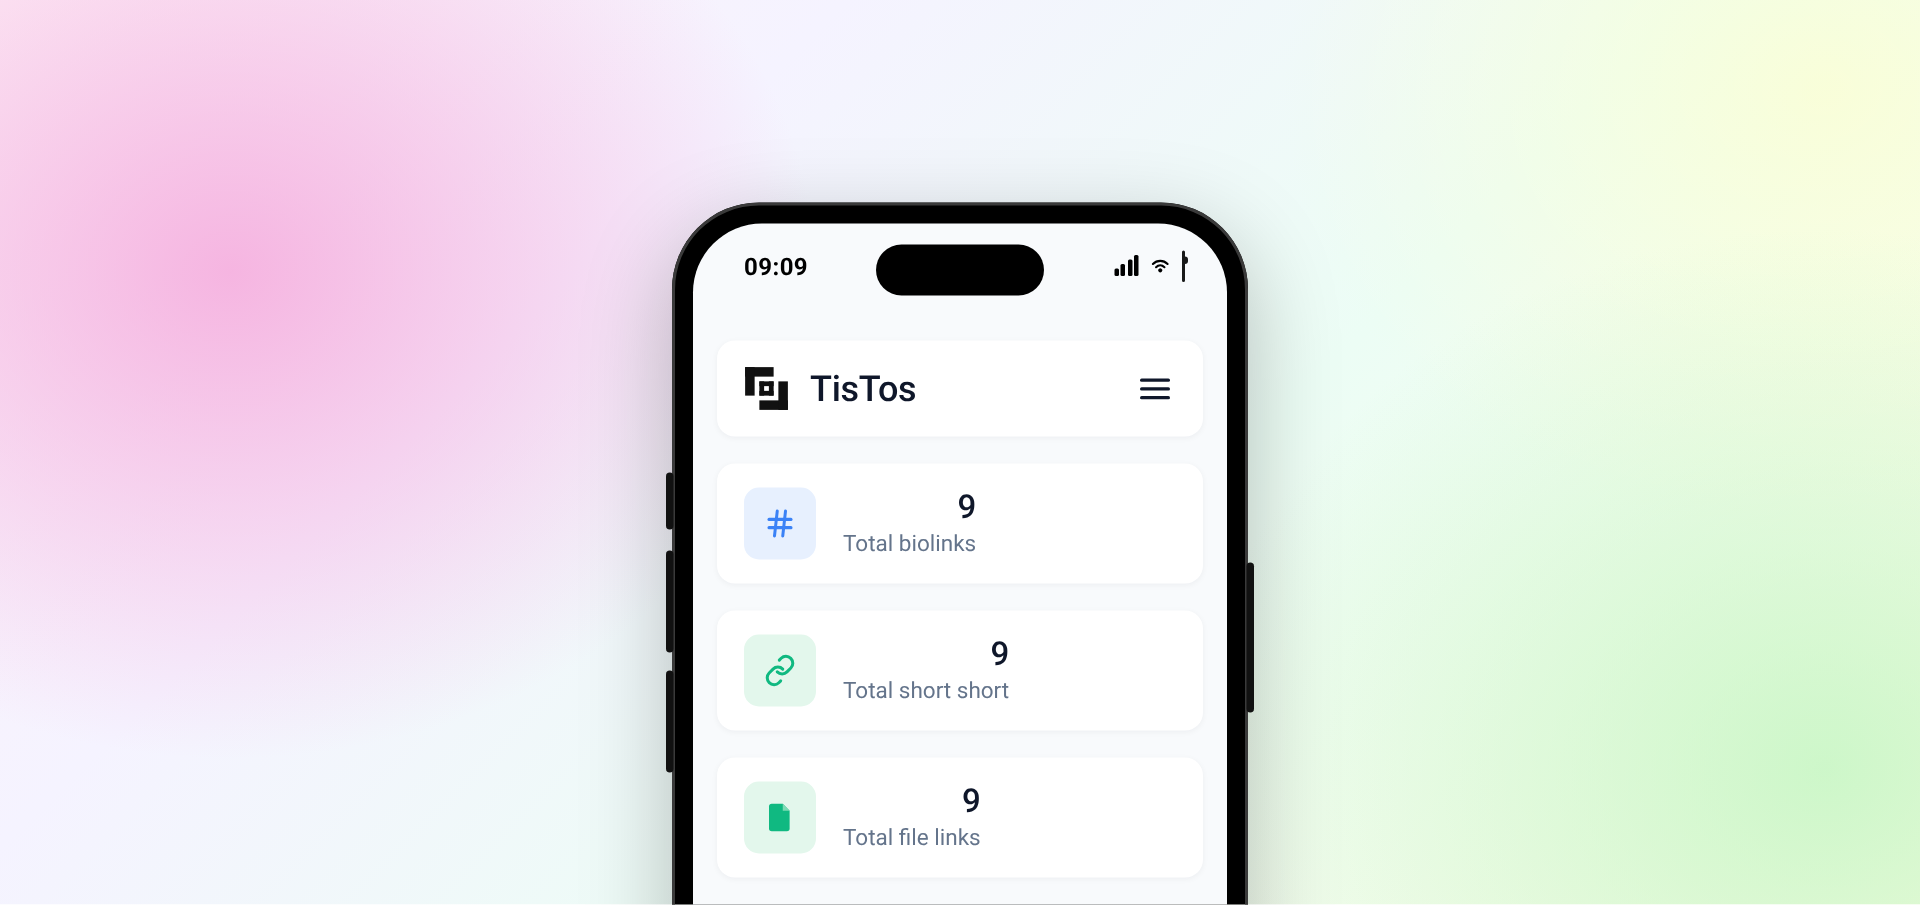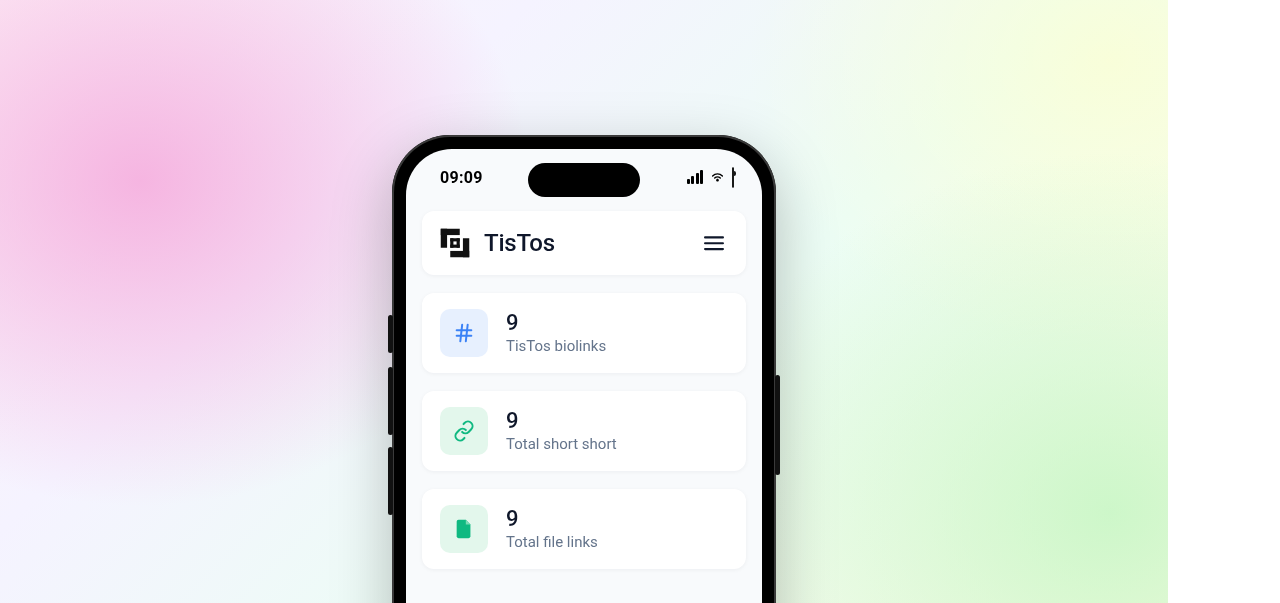--- a/index.html
+++ b/index.html
@@ -1,26 +1,27 @@
 <!DOCTYPE html>
 <html><head>
 <meta charset="utf-8">
 <style>
   * { margin: 0; padding: 0; box-sizing: border-box; }
   html, body { width: 1280px; height: 603px; overflow: hidden; font-family: -apple-system, BlinkMacSystemFont, "Segoe UI", Roboto, sans-serif; }
 
   .canvas {
-    width: 1168px;
+    width: 1280px;
     height: 603px;
     position: relative;
     background:
       radial-gradient(ellipse 600px 500px at 12% 30%, rgba(245,170,220,0.85) 0%, rgba(245,170,220,0) 65%),
       radial-gradient(ellipse 700px 600px at 95% 85%, rgba(190,245,190,0.75) 0%, rgba(190,245,190,0) 60%),
       radial-gradient(ellipse 600px 500px at 95% 10%, rgba(255,255,200,0.6) 0%, rgba(255,255,200,0) 60%),
       linear-gradient(135deg, #fdf2f8 0%, #f5f3ff 30%, #ecfdf5 60%, #fefce8 100%);
+    text-align: right;
   }
 
   .phone-frame {
     position: absolute;
     left: 50%;
     transform: translateX(-50%);
     top: 135px;
     width: 384px;
     height: 780px;
     background: #000;
@@ -76,21 +77,21 @@
   }
   .status-icons { display: flex; align-items: center; gap: 6px; }
   .signal-icon, .wifi-icon, .battery-icon { display: flex; align-items: flex-end; }
   .signal-icon span { width: 3px; margin-left: 1.5px; background: #000; border-radius: 1px; display: inline-block; }
   .signal-icon span:nth-child(1){height:5px;} .signal-icon span:nth-child(2){height:8px;} .signal-icon span:nth-child(3){height:11px;} .signal-icon span:nth-child(4){height:14px;}
   .wifi-svg { width: 17px; height: 14px; }
   .battery-shell { width: 24px; height: 12px; border: 1.3px solid #000; border-radius: 3px; position: relative; opacity: 0.9; }
   .battery-shell::after { content:""; position:absolute; right:-3px; top:3px; width:2px; height:5px; background:#000; border-radius:0 2px 2px 0; }
   .battery-level { position:absolute; left:1px; top:1px; bottom:1px; width:32%; background:#000; border-radius:1.5px; }
 
-  .app-body { padding-top: 62px; padding-left: 16px; padding-right: 16px; }
+  .app-body { padding-top: 78px; padding-left: 16px; padding-right: 16px; }
 
   .app-header {
     background: #fff;
     border-radius: 12px;
     height: 64px;
     box-shadow: 0 1px 4px rgba(15,23,42,0.05);
     display: flex;
     align-items: center;
     justify-content: space-between;
     padding: 0 18px 0 14px;
@@ -195,21 +196,21 @@
           <div class="stat-icon-wrap blue">
             <svg viewBox="0 0 24 24" fill="none" stroke="#3b82f6" stroke-width="2.2" stroke-linecap="round">
               <line x1="4" y1="9" x2="20" y2="9"></line>
               <line x1="4" y1="15" x2="20" y2="15"></line>
               <line x1="10" y1="3" x2="8" y2="21"></line>
               <line x1="16" y1="3" x2="14" y2="21"></line>
             </svg>
           </div>
           <div class="stat-body">
             <div class="stat-value">9</div>
-            <div class="stat-label">TisTos biolinks</div>
+            <div class="stat-label">Total biolinks</div>
           </div>
         </div>
 
         <div class="stat-card">
           <div class="stat-icon-wrap green">
             <svg viewBox="0 0 24 24" fill="none" stroke="#10b981" stroke-width="2.2" stroke-linecap="round" stroke-linejoin="round">
               <path d="M10 13a5 5 0 0 0 7.07 0l2.83-2.83a5 5 0 0 0-7.07-7.07L11.5 4.43"></path>
               <path d="M14 11a5 5 0 0 0-7.07 0L4.1 13.83a5 5 0 0 0 7.07 7.07l1.33-1.33"></path>
             </svg>
           </div>

